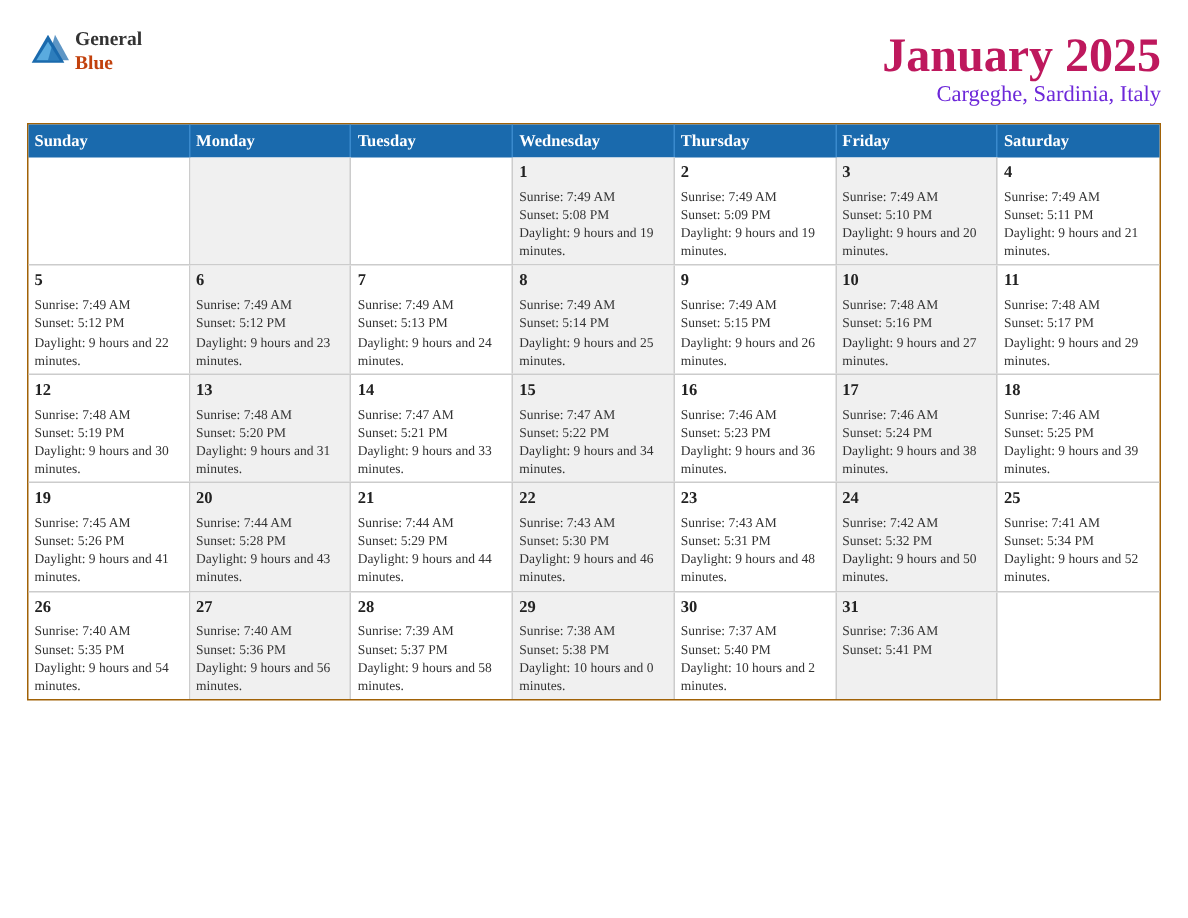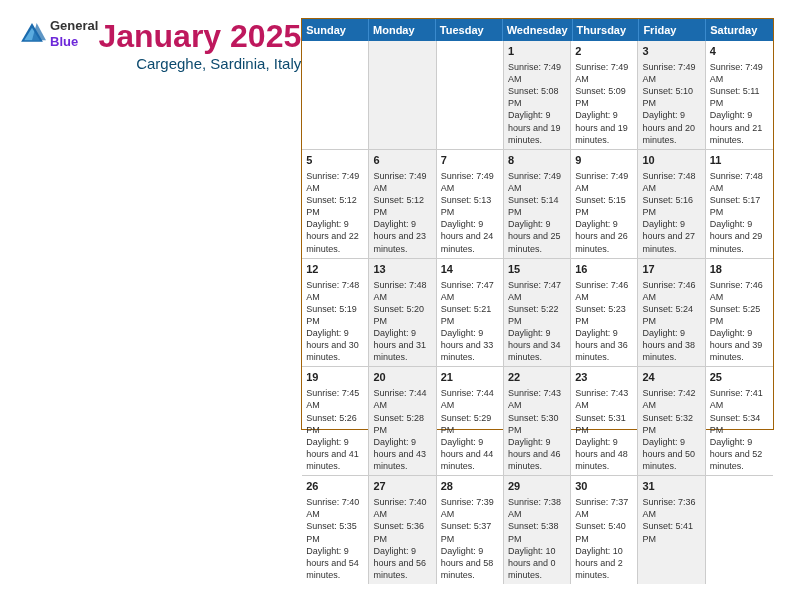--- a/index.html
+++ b/index.html
@@ -8,21 +8,22 @@
       background: #fff;
       width: 792px;
       height: 612px;
       overflow: hidden;
     }
     .page {
       width: 792px;
       height: 440px;
       padding: 18px 18px 10px 18px;
       display: flex;
-      flex-direction: row;
+      flex-direction: column;
+      font-family: Liberation Serif, serif;
     }
     .header {
       display: flex;
       justify-content: space-between;
       align-items: flex-start;
       margin-bottom: 10px;
     }
     .logo {
       display: flex;
       align-items: center;
@@ -35,21 +36,21 @@
     .title-block {
       text-align: right;
     }
     .month-title {
       font-size: 32px;
       font-weight: bold;
       color: #be185d;
     }
     .location {
       font-size: 15px;
-      color: #0c4a6e;
+      color: #6d28d9;
     }
     .calendar {
       flex: 1;
       display: flex;
       flex-direction: column;
       border: 1px solid #a16207;
     }
     .cal-header {
       display: grid;
       grid-template-columns: repeat(7, 1fr);
@@ -101,21 +102,21 @@
   <div class="header">
     <div class="logo">
       <svg class="logo-icon" viewBox="0 0 36 36">
         <polygon points="18,4 32,28 4,28" fill="#1a6aad"></polygon>
         <polygon points="18,10 28,26 8,26" fill="#5aabdf"></polygon>
         <polygon points="24,4 36,26 18,26" fill="#1a6aad" opacity="0.7"></polygon>
       </svg>
       <div>
         <div style="font-size:13px;font-weight:bold;color:#333;line-height:1.2;">
           <span>General</span><br>
-          <span style="color:#6d28d9;">Blue</span>
+          <span style="color:#c2410c;">Blue</span>
         </div>
       </div>
     </div>
     <div class="title-block">
       <div class="month-title">January 2025</div>
       <div class="location">Cargeghe, Sardinia, Italy</div>
     </div>
   </div>
 
   <div class="calendar">

